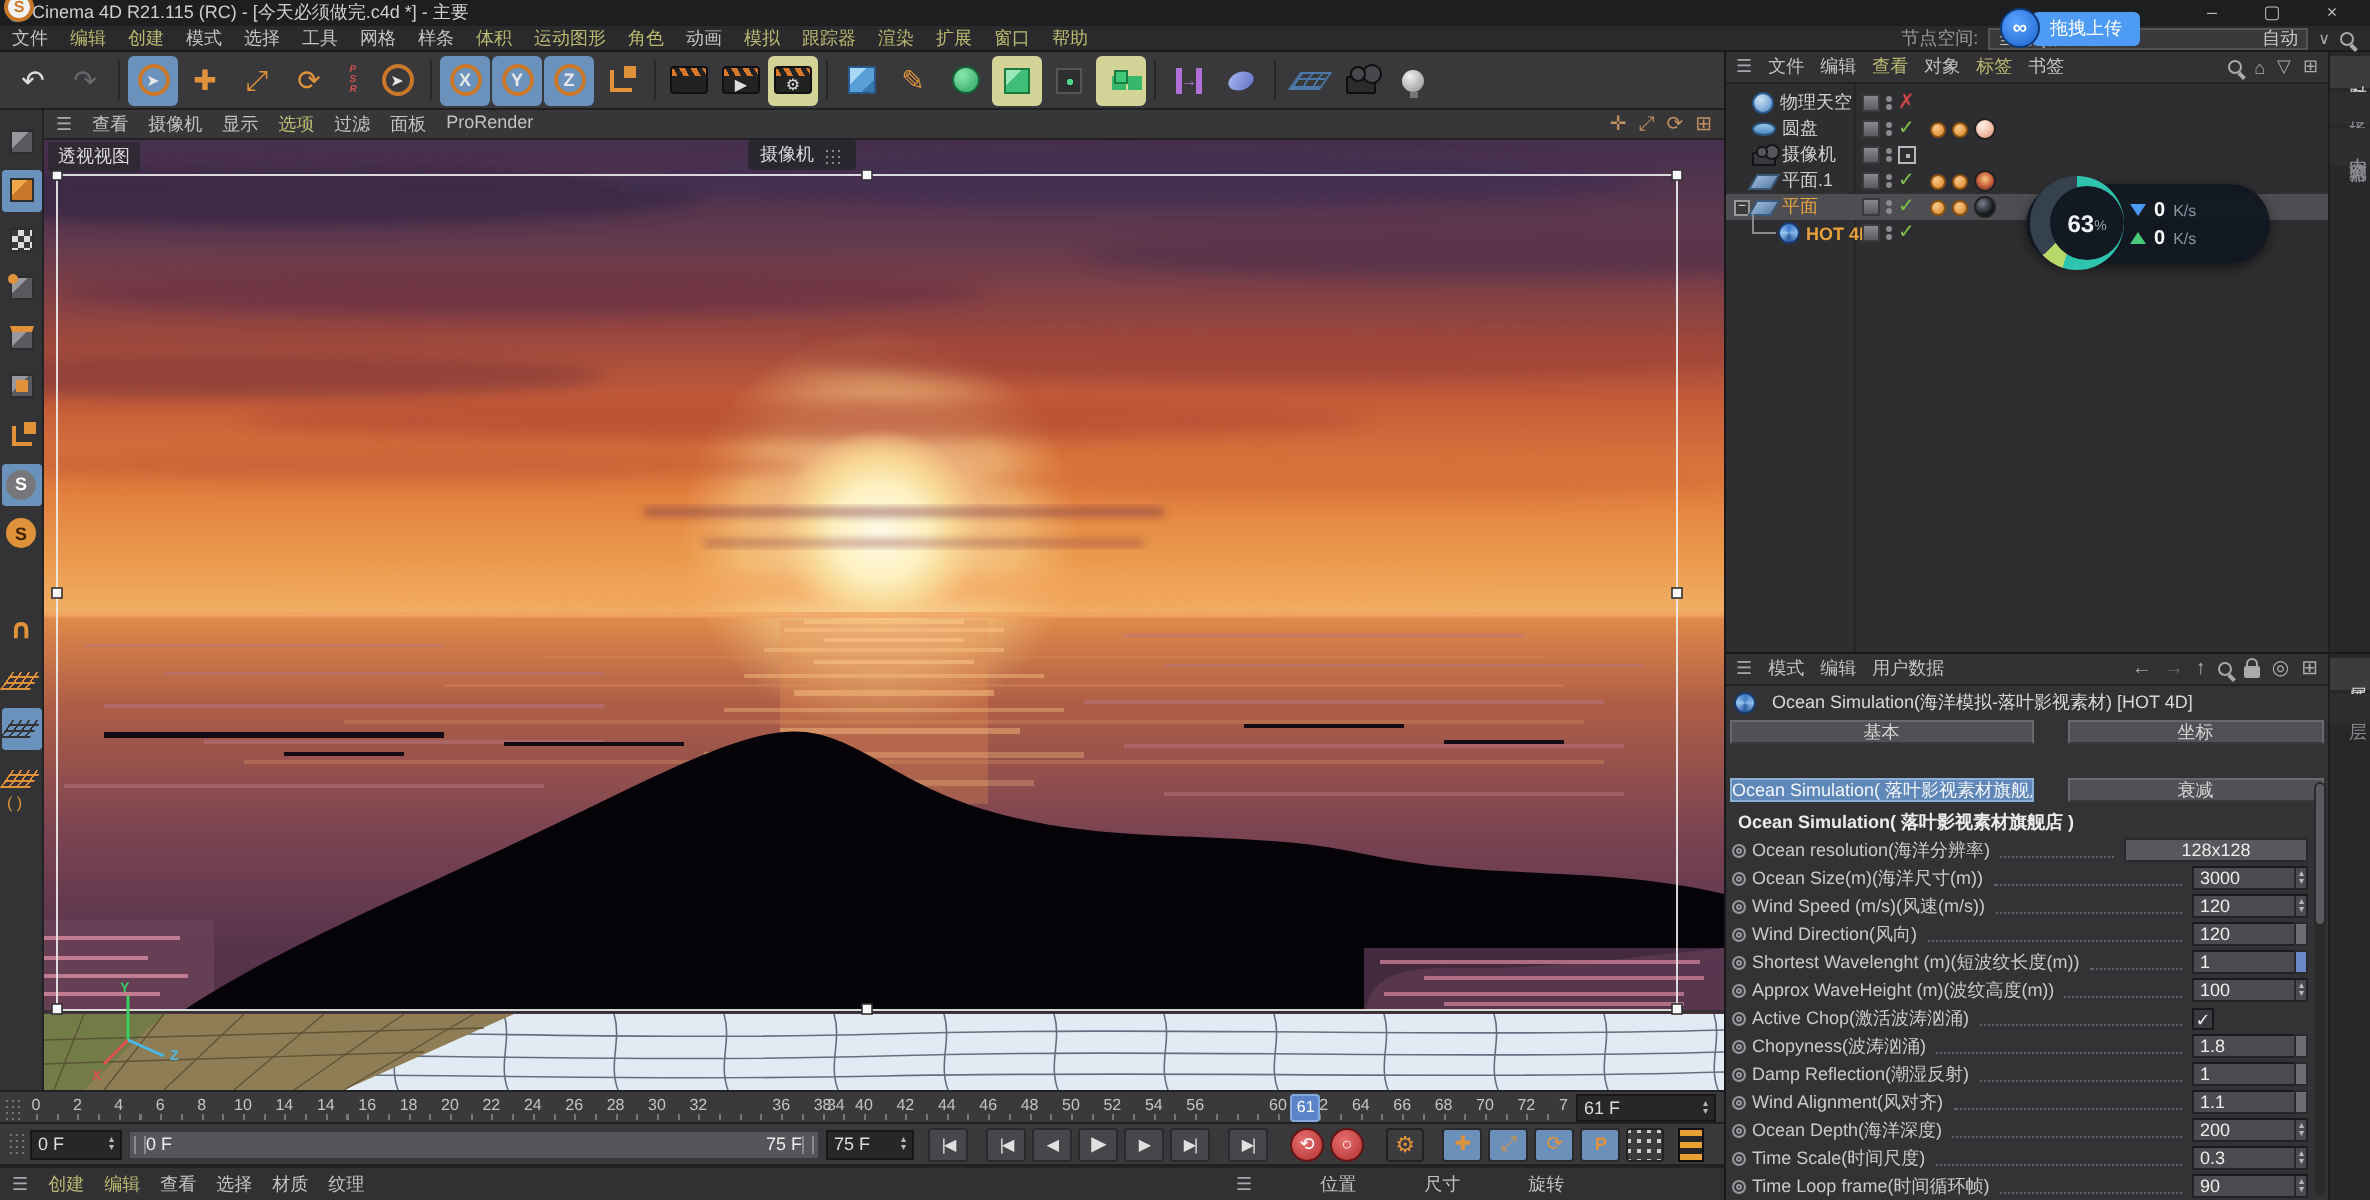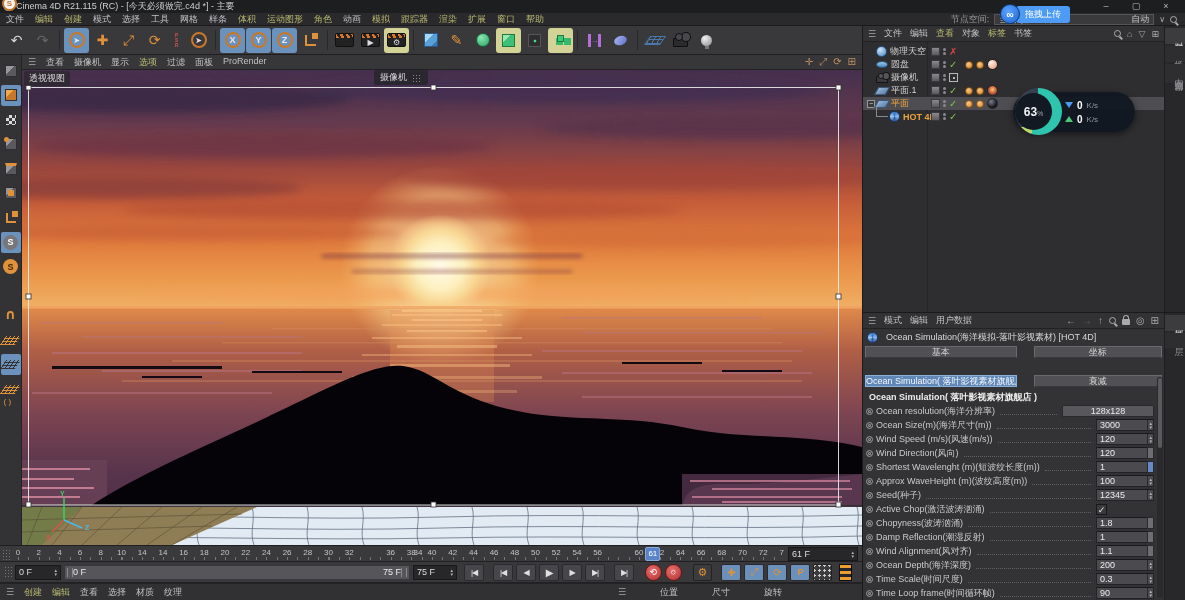--- a/index.html
+++ b/index.html
@@ -24,21 +24,21 @@
 .chev{color:#aaa;font-size:8px}
 .search-ico{width:7px;height:7px;border:1.5px solid #aaa;border-radius:50%;position:relative;flex:none}
 .search-ico::after{content:"";position:absolute;width:4px;height:1.5px;background:#aaa;transform:rotate(45deg);right:-3px;bottom:-2px}
 
 
 .upload-badge{position:absolute;left:1000px;top:4px;height:20px;display:flex;align-items:center;z-index:60}
 .badge-logo{width:20px;height:20px;border-radius:50%;background:radial-gradient(circle at 40% 35%,#5aa4ff,#1e63cf);border:1px solid #0f3a78;color:#fff;display:flex;align-items:center;justify-content:center;font-size:10px;font-weight:bold;z-index:2}
 .badge-pill{height:17px;background:#4e9bf5;border-radius:3px;color:#fff;padding:0 9px;line-height:17px;margin-left:-4px}
 
 .netdisk{position:absolute;left:150px;top:66px;width:122px;height:40px;background:rgba(17,23,33,.94);border-radius:22px;display:flex;align-items:center;padding-left:52px;z-index:50;box-shadow:0 2px 6px rgba(0,0,0,.5)}
-.ring{position:absolute;left:2px;top:-4px;width:47px;height:47px;border-radius:50%;background:conic-gradient(#2fc4ae 0 55%, #b8d86a 55% 63%, #36414f 63% 100%);display:flex;align-items:center;justify-content:flex-start}
+.ring{position:absolute;left:2px;top:-4px;width:47px;height:47px;border-radius:50%;background:conic-gradient(#2fc4ae 0 55%, #b8d86a 55% 63%, #36414f 63% 100%);display:flex;align-items:center;justify-content:flex-end}
 .ring-in{width:37px;height:37px;border-radius:50%;background:#131922;display:flex;align-items:center;justify-content:center;color:#eef3f8;font-size:12px}
 .ring-in .pct{font-size:7px;color:#9aa4b0;margin-top:3px}
 .speeds{display:flex;flex-direction:column;gap:3px}
 .spd{display:flex;align-items:center;gap:4px;color:#d5dce4}
 .spd b{font-size:10px;color:#fff}
 .spd .unit{color:#8a94a0;font-size:8px}
 .tri-dn{width:0;height:0;border-left:4px solid transparent;border-right:4px solid transparent;border-top:6px solid #4a9af5}
 .tri-up{width:0;height:0;border-left:4px solid transparent;border-right:4px solid transparent;border-bottom:6px solid #48c878}
 
 
@@ -925,29 +925,20 @@
               <span class="pcirc"></span>
               <span class="plabel">Approx WaveHeight (m)(波纹高度(m))</span>
               <span class="lead"></span>
               <span class="pval">100<span class="spin">
                   <i>▴</i>
                   <i>▾</i>
                 </span></span>
             </div>
             <div class="prow">
               <span class="pcirc"></span>
-              <span class="plabel">Seed(种子)</span>
-              <span class="lead"></span>
-              <span class="pval">12345<span class="spin">
-                  <i>▴</i>
-                  <i>▾</i>
-                </span></span>
-            </div>
-            <div class="prow">
-              <span class="pcirc"></span>
               <span class="plabel">Active Chop(激活波涛汹涌)</span>
               <span class="lead"></span>
               <span class="cbwrap">
                 <span class="checkbox">✓</span>
               </span>
             </div>
             <div class="prow">
               <span class="pcirc"></span>
               <span class="plabel">Chopyness(波涛汹涌)</span>
               <span class="lead"></span>

